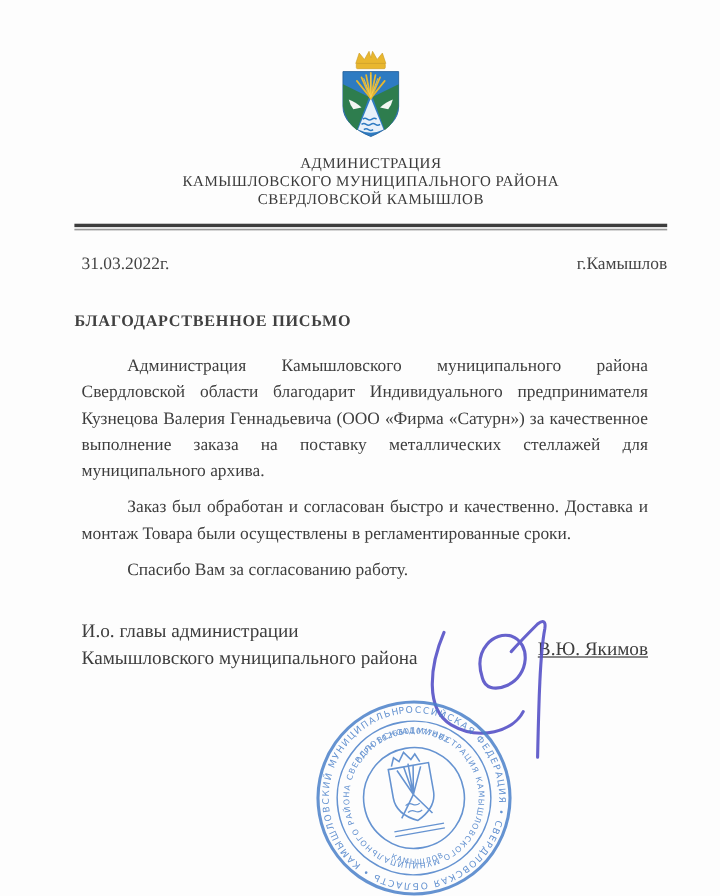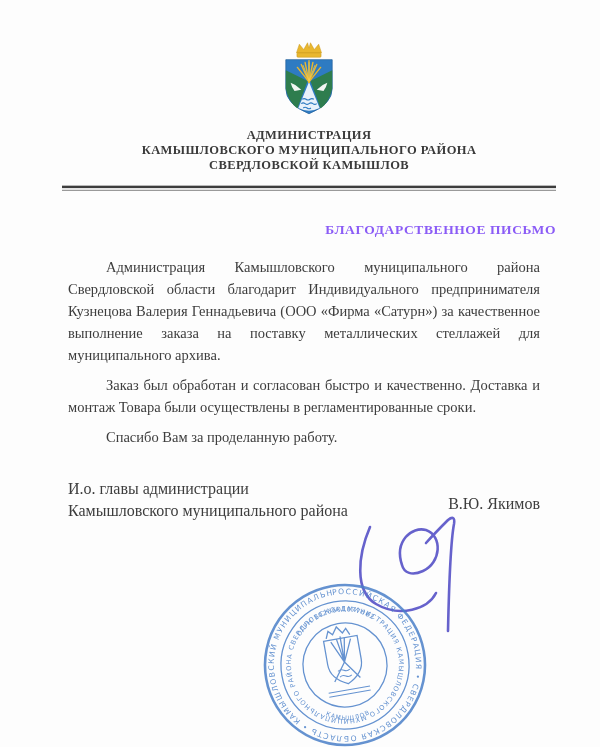--- a/index.html
+++ b/index.html
@@ -8,49 +8,49 @@
     font-family:"Liberation Serif","DejaVu Serif",serif;
   }
   .page{
     position:relative;width:600px;height:747px;background:#fdfdfd;color:#3b3b3b;
   }
   .content{padding:42px 44px 0 62px;}
   
   .crest-wrap{text-align:center;margin-bottom:8px;}
   .crest{width:58px;height:74px;display:inline-block;}
   .org-name{
-    text-align:center;font-weight:bold;font-size:12.5px;line-height:15px;
+    text-align:center;font-weight:normal;font-size:12.5px;line-height:15px;
     letter-spacing:.4px;color:#3a3a3a;
   }
   .rule{
     margin-top:12px;height:6px;
     background:linear-gradient(#b9b9b9 0 1px,#3d3d3d 1px 3px,#e3e3e3 3px 5px,#9a9a9a 5px 6px);
   }
   
   .meta-row{
     display:flex;justify-content:space-between;align-items:baseline;
     margin:20px 0 0 6px;font-size:14.5px;color:#444;
   }
   
   .letter-title{
-    text-align:right;font-weight:bold;font-size:13.5px;letter-spacing:.6px;
-    margin-top:31px;color:#8b5cf6;
+    text-align:left;font-weight:bold;font-size:13.5px;letter-spacing:.6px;
+    margin-top:31px;color:#404040;
   }
   
   .body-text{margin:18px 16px 0 6px;}
   .body-text p{
     margin:0 0 8px 0;font-size:14.5px;line-height:22px;text-align:justify;
     text-indent:38px;color:#3d3d3d;
   }
   
   .sig-row{
     display:flex;justify-content:space-between;
     margin:30px 16px 0 6px;font-size:16px;line-height:22px;color:#3d3d3d;
   }
-  .sig-name{white-space:nowrap;align-self:center;margin-top:8px;}
+  .sig-name{white-space:nowrap;align-self:center;margin-top:8px;text-decoration:underline;}
   
   .signature-ink{position:absolute;left:338px;top:503px;width:145px;height:140px;pointer-events:none;}
   .stamp{position:absolute;left:258px;top:578px;width:174px;height:174px;pointer-events:none;}
   .stamp text{font-family:"DejaVu Sans",sans-serif;}
 </style>
 </head>
 <body>
 
 <div class="page">
   <div class="content">
@@ -92,27 +92,31 @@
     </div>
 
     <div class="org-name">
       <div>АДМИНИСТРАЦИЯ</div>
       <div>КАМЫШЛОВСКОГО МУНИЦИПАЛЬНОГО РАЙОНА</div>
       <div>СВЕРДЛОВСКОЙ КАМЫШЛОВ</div>
     </div>
 
     <div class="rule"></div>
 
+    <div class="meta-row">
+      <span>31.03.2022г.</span>
+      <span>г.Камышлов</span>
+    </div>
 
     <div class="letter-title">БЛАГОДАРСТВЕННОЕ ПИСЬМО</div>
 
     <div class="body-text">
       <p>Администрация Камышловского муниципального района Свердловской области благодарит Индивидуального предпринимателя Кузнецова Валерия Геннадьевича (ООО «Фирма «Сатурн») за качественное выполнение заказа на поставку металлических стеллажей для муниципального архива.</p>
       <p>Заказ был обработан и согласован быстро и качественно. Доставка и монтаж Товара были осуществлены в регламентированные сроки.</p>
-      <p>Спасибо Вам за проделанную работу.</p>
+      <p>Спасибо Вам за согласованию работу.</p>
     </div>
 
     <div class="sig-row">
       <div>
         <div>И.о. главы администрации</div>
         <div>Камышловского муниципального района</div>
       </div>
       <div class="sig-name">В.Ю. Якимов</div>
     </div>
   </div>

